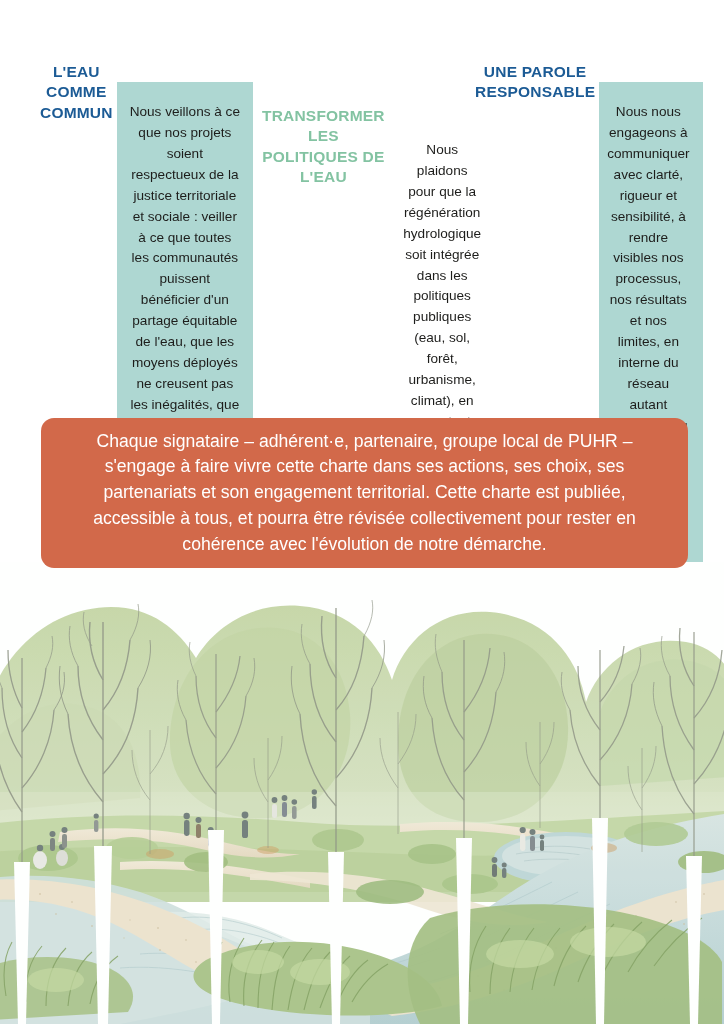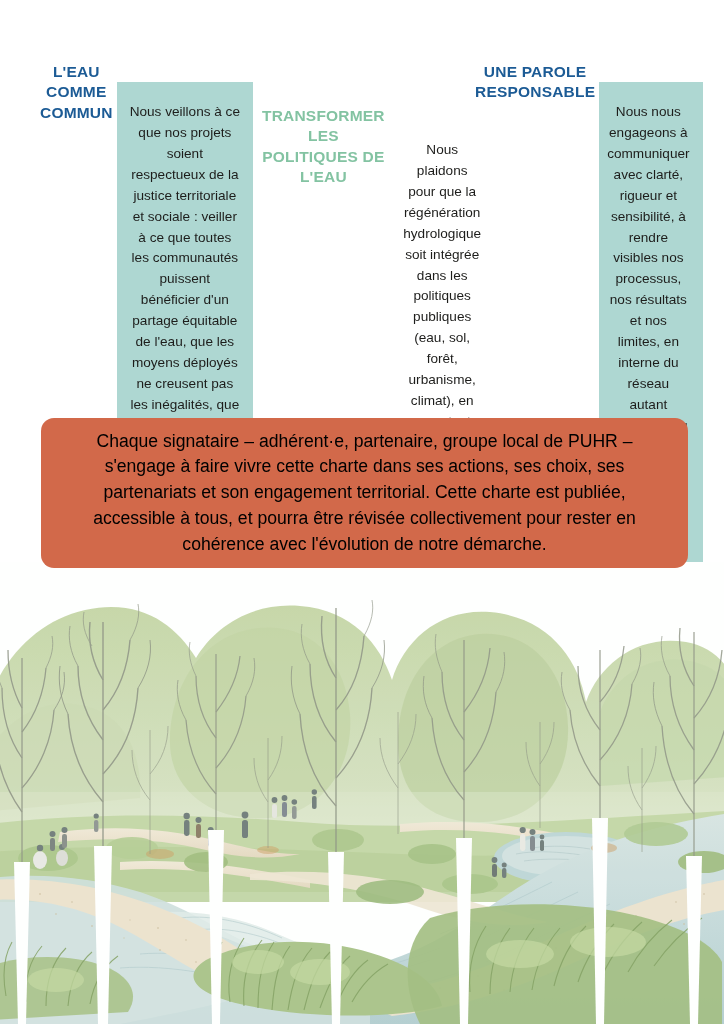--- a/index.html
+++ b/index.html
@@ -68,21 +68,21 @@
 
   
   .banner {
     position: absolute;
     left: 41px;
     top: 418px;
     width: 647px;
     height: 150px;
     background: #d2694a;
     border-radius: 13px;
-    color: #000000;
+    color: #ffffff;
     display: flex;
     align-items: center;
     justify-content: center;
     text-align: center;
     padding: 6px 24px;
     font-size: 17.6px;
     line-height: 1.46;
     z-index: 3;
   }
 

